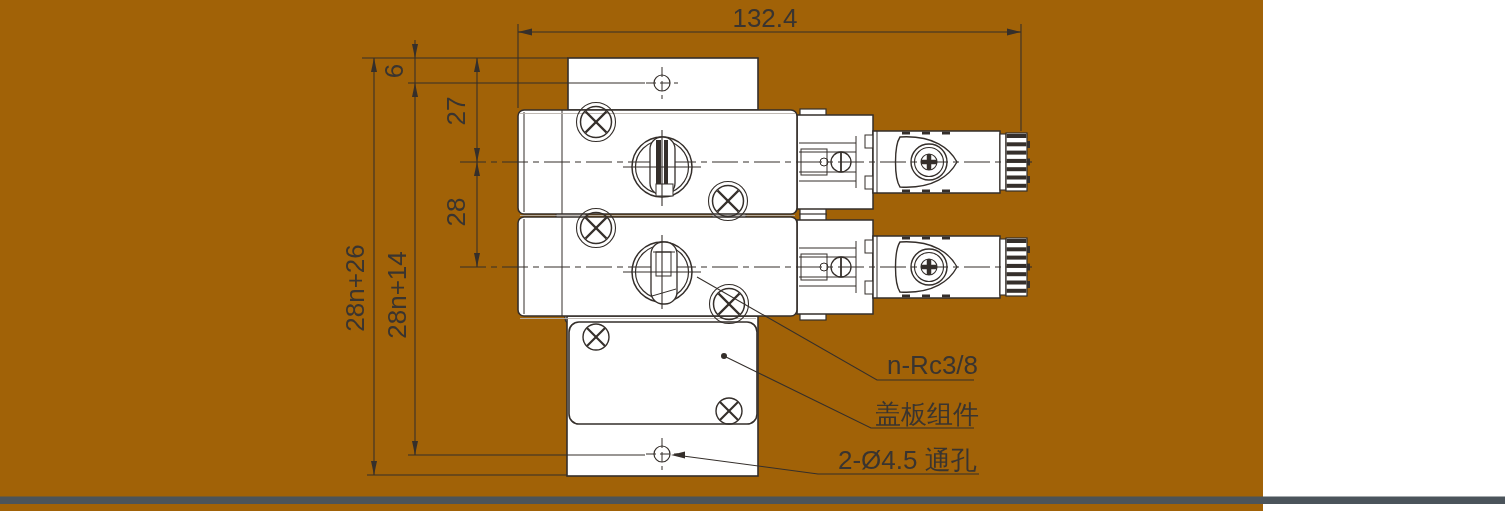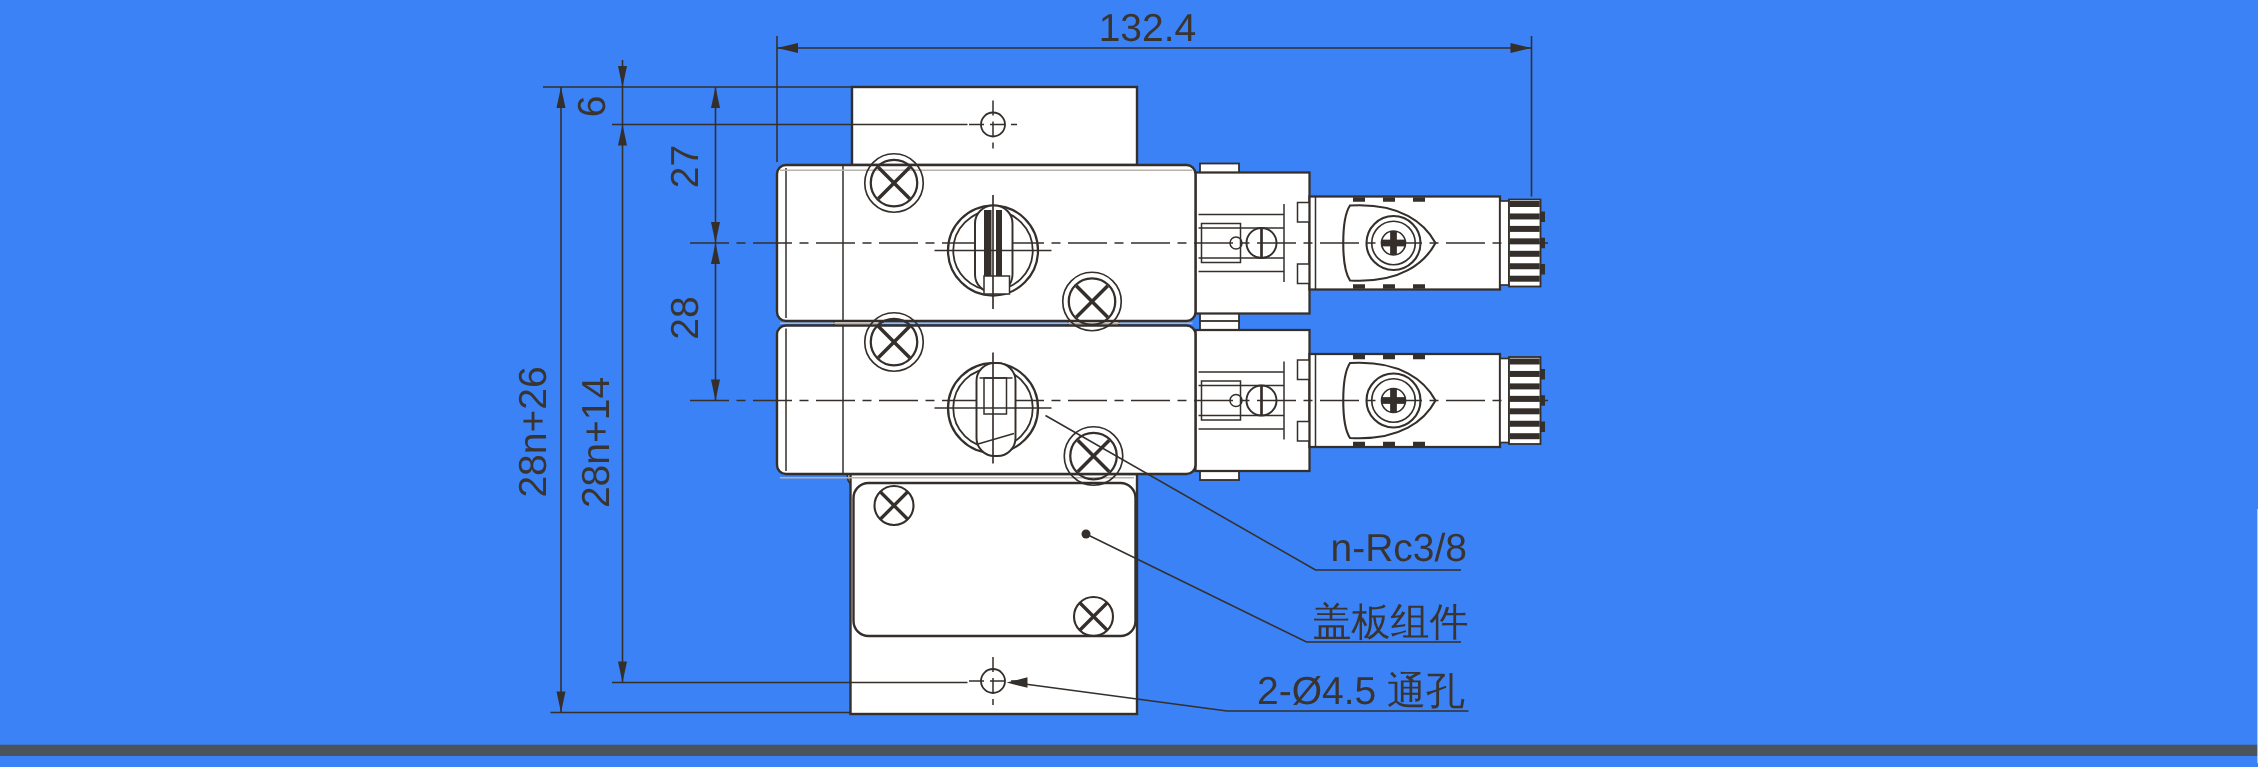--- a/index.html
+++ b/index.html
@@ -1,16 +1,16 @@
 <!DOCTYPE html>
 <html><head>
 <meta charset="utf-8">
 <style>
   html,body{margin:0;padding:0;background:#ffffff;width:1505px;height:511px;overflow:hidden;}
-  .canvas{position:relative;width:1505px;height:511px;background:#3b82f6;}
+  .canvas{position:relative;width:1263px;height:511px;background:#a16207;}
   svg{display:block;}
   text{font-family:"Liberation Sans","DejaVu Sans",sans-serif;fill:#393430;}
   .dim{font-size:26px;}
   .lbl{font-size:26px;}
 </style>
 </head>
 <body>
 
 <div class="canvas">
 <svg width="1505" height="511" viewBox="0 0 1505 511" xmlns="http://www.w3.org/2000/svg">

